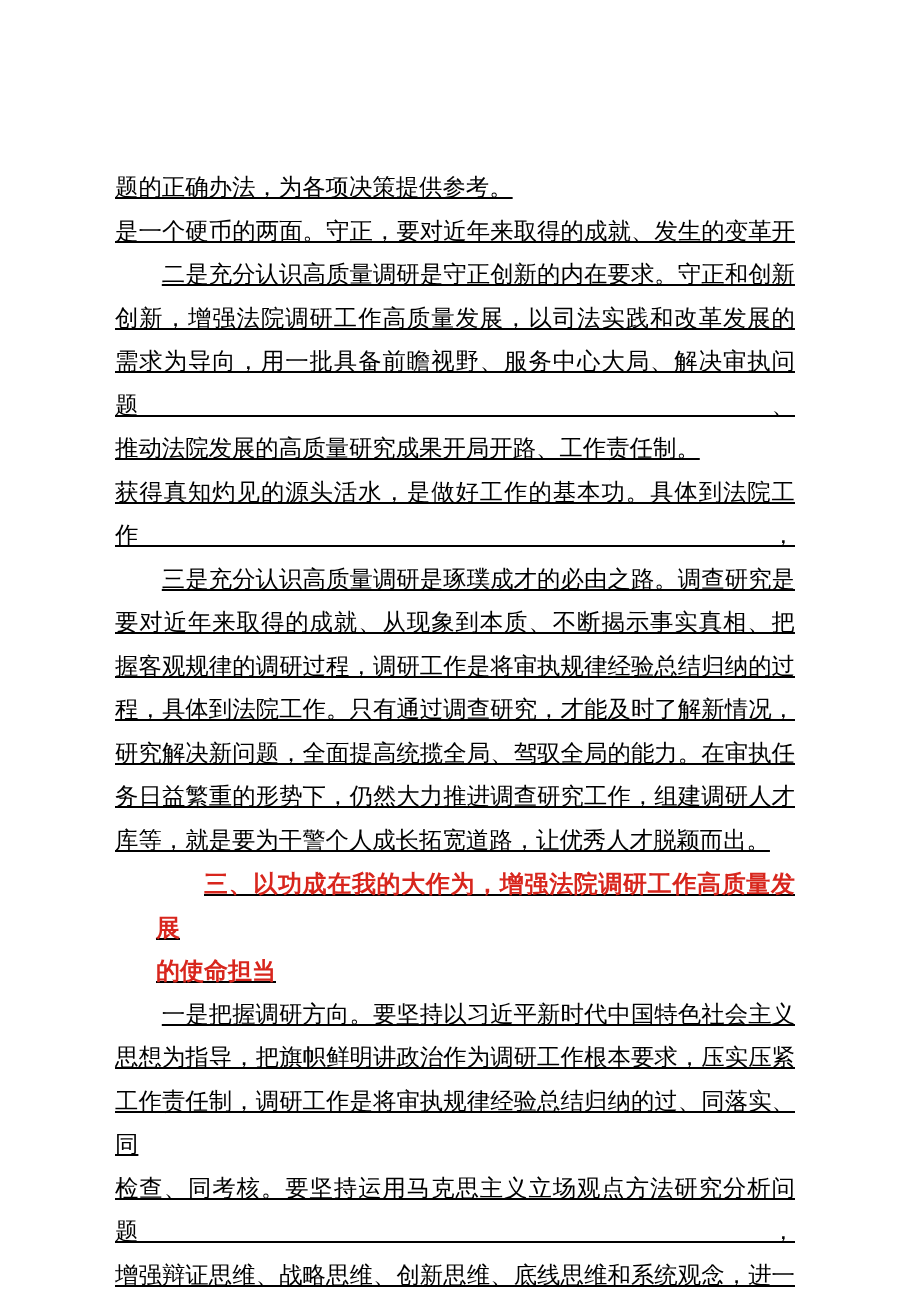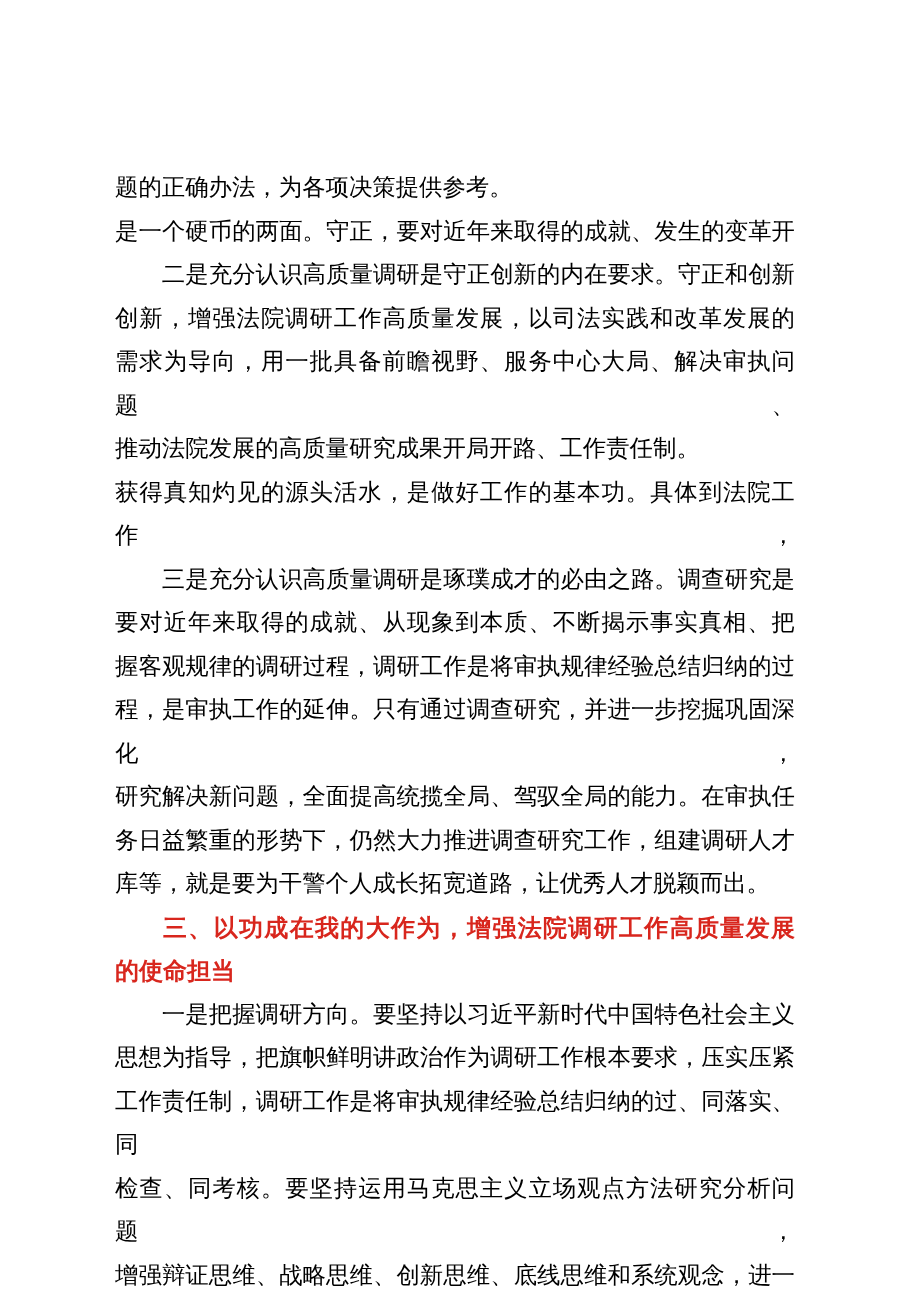--- a/index.html
+++ b/index.html
@@ -17,40 +17,42 @@
   }
   .content {
     position: absolute;
     left: 115px;
     top: 166px;
     width: 680px;
   }
   .para {
     margin: 0;
     padding: 0;
+    text-decoration: underline;
   }
   .line {
     font-size: 23.4px;
     line-height: 43.5px;
     color: var(--text-color, #000000);
     text-align: justify;
     white-space: nowrap;
   }
   .line.stretch {
     white-space: normal;
     text-align-last: justify;
   }
   .line.first-indent {
     text-indent: 2em;
   }
   .para.heading .line {
     font-family: "Liberation Sans", "DejaVu Sans", sans-serif;
     font-weight: 700;
     color: var(--heading-color, #d8261d);
     font-size: 24px;
+    margin-left: 41px;
   }
 </style>
 </head>
 <body>
 
 <div class="page">
   <div class="content" id="doc-content">
       <div class="para body">
         <div class="line">题的正确办法，为各项决策提供参考。</div>
       </div>
@@ -59,21 +61,21 @@
         <div class="line stretch first-indent">二是充分认识高质量调研是守正创新的内在要求。守正和创新</div>
         <div class="line stretch">创新，增强法院调研工作高质量发展，以司法实践和改革发展的</div>
         <div class="line stretch">需求为导向，用一批具备前瞻视野、服务中心大局、解决审执问题、</div>
         <div class="line">推动法院发展的高质量研究成果开局开路、工作责任制。</div>
       </div>
       <div class="para body">
         <div class="line stretch">获得真知灼见的源头活水，是做好工作的基本功。具体到法院工作，</div>
         <div class="line stretch first-indent">三是充分认识高质量调研是琢璞成才的必由之路。调查研究是</div>
         <div class="line stretch">要对近年来取得的成就、从现象到本质、不断揭示事实真相、把</div>
         <div class="line stretch">握客观规律的调研过程，调研工作是将审执规律经验总结归纳的过</div>
-        <div class="line stretch">程，是审执工作的延伸。只有通过调查研究，并进一步挖掘巩固深化，</div>
+        <div class="line stretch">程，具体到法院工作。只有通过调查研究，才能及时了解新情况，</div>
         <div class="line stretch">研究解决新问题，全面提高统揽全局、驾驭全局的能力。在审执任</div>
         <div class="line stretch">务日益繁重的形势下，仍然大力推进调查研究工作，组建调研人才</div>
         <div class="line">库等，就是要为干警个人成长拓宽道路，让优秀人才脱颖而出。</div>
       </div>
       <div class="para heading">
         <div class="line stretch first-indent">三、以功成在我的大作为，增强法院调研工作高质量发展</div>
         <div class="line">的使命担当</div>
       </div>
       <div class="para body">
         <div class="line stretch first-indent">一是把握调研方向。要坚持以习近平新时代中国特色社会主义</div>

